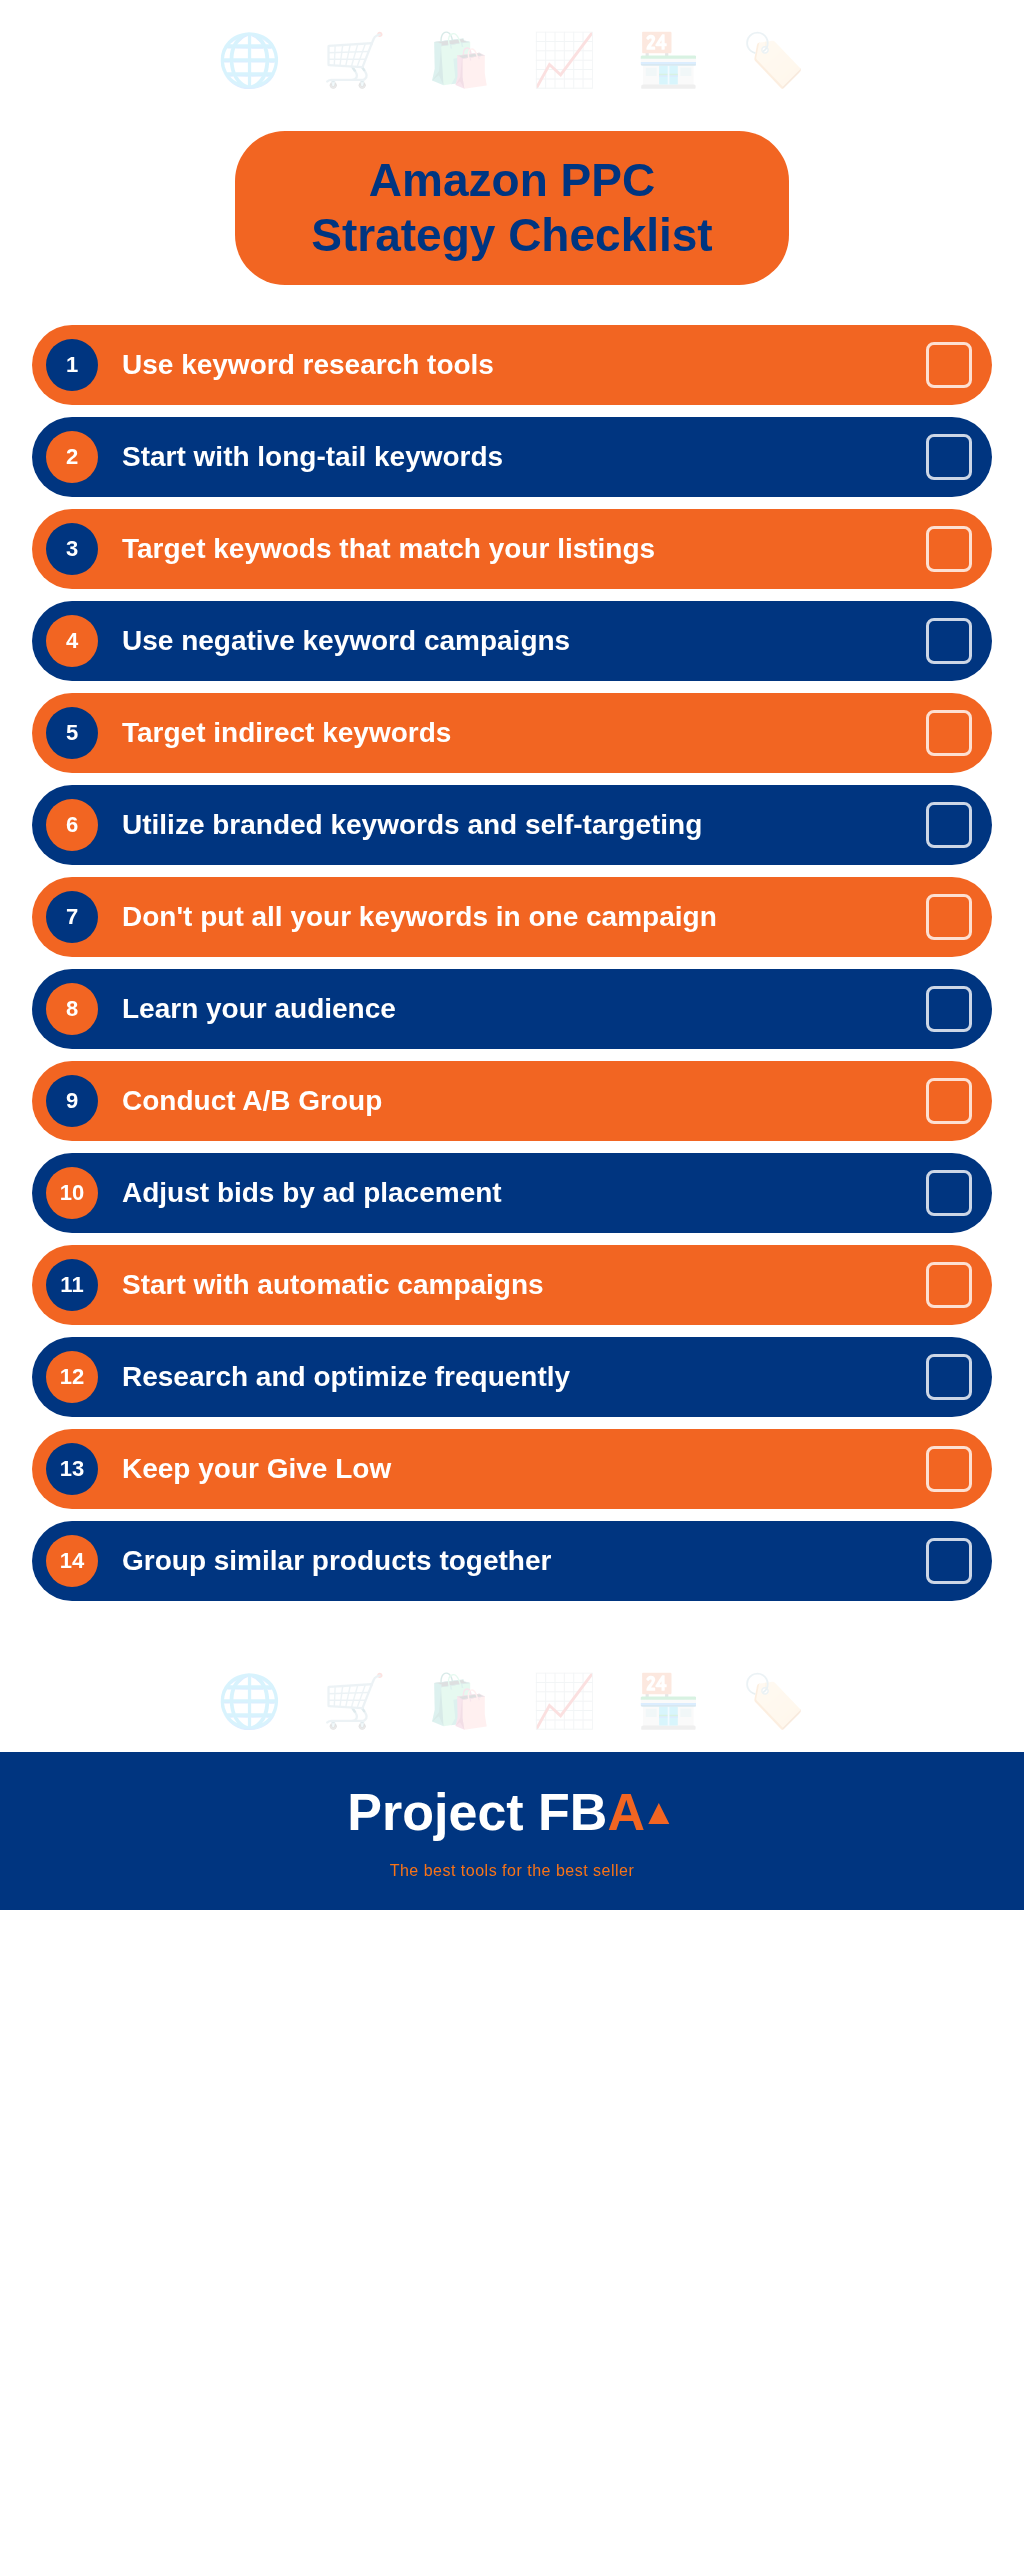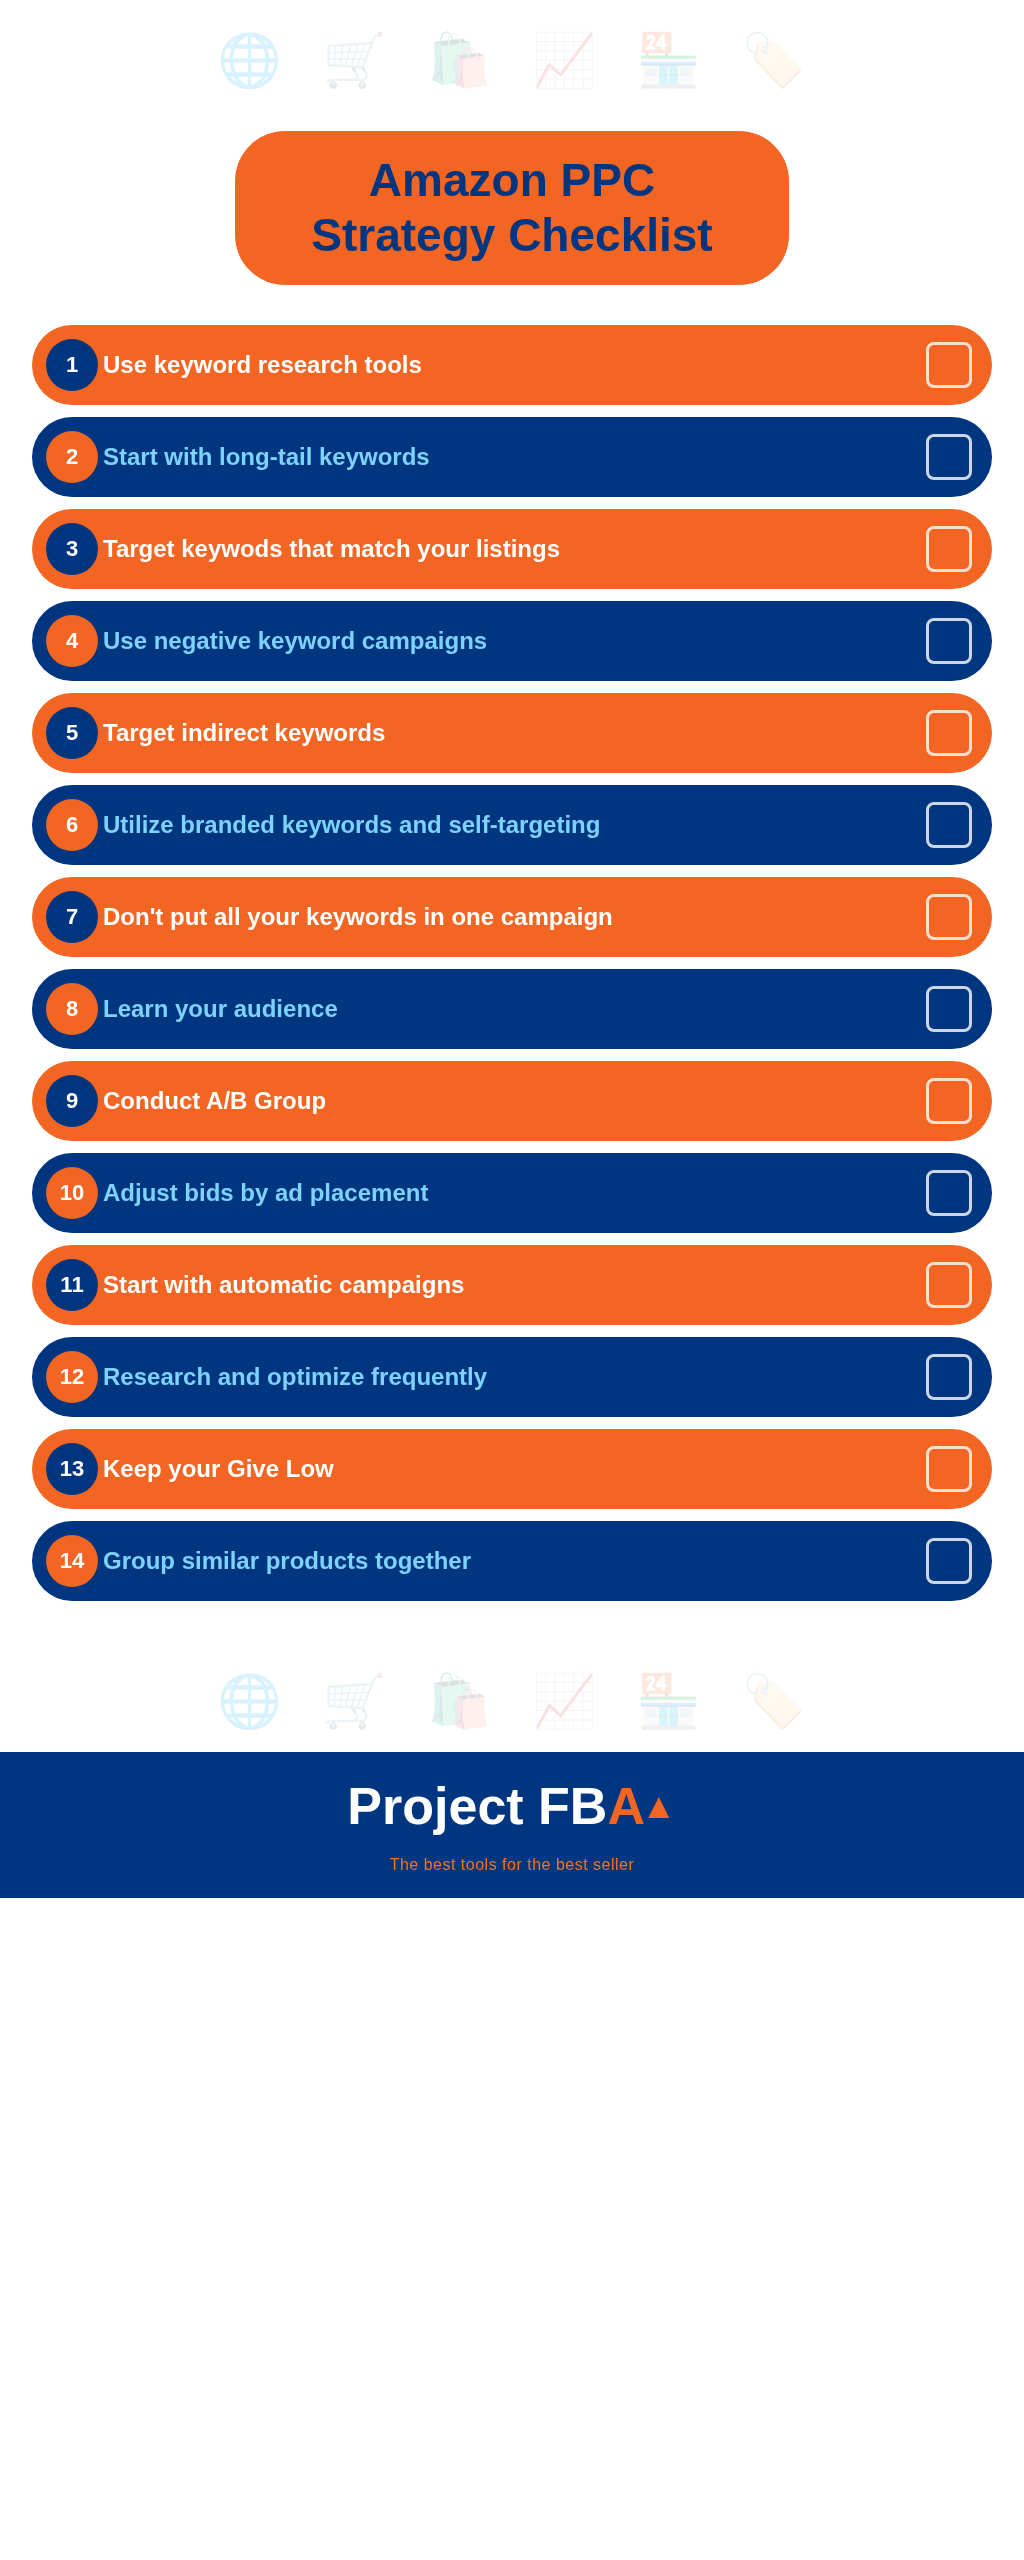--- a/index.html
+++ b/index.html
@@ -86,31 +86,31 @@
       color: #ffffff;
     }
 
     .blue-bg .item-number {
       background: #f26522;
       color: #ffffff;
     }
 
     .item-text {
       flex: 1;
-      font-size: 24px;
+      font-size: 28px;
       font-weight: 600;
-      margin-left: 5px;
+      margin-left: 24px;
     }
 
     .orange-bg .item-text {
       color: #ffffff;
     }
 
     .blue-bg .item-text {
-      color: #7dd3fc;
+      color: #ffffff;
     }
 
     .checkbox {
       width: 46px;
       height: 46px;
       border: 3px solid rgba(255,255,255,0.8);
       border-radius: 8px;
       flex-shrink: 0;
       background: transparent;
     }
@@ -126,21 +126,21 @@
       margin-top: 10px;
     }
 
     .footer-bar {
       width: 100%;
       background: #003580;
       display: flex;
       flex-direction: column;
       align-items: center;
       justify-content: center;
-      padding: 24px 20px;
+      padding: 30px 20px;
       min-height: 130px;
     }
 
     .footer-tagline {
       color: #f97316;
       font-size: 16px;
       margin-top: 20px;
       letter-spacing: 0.5px;
     }
 

